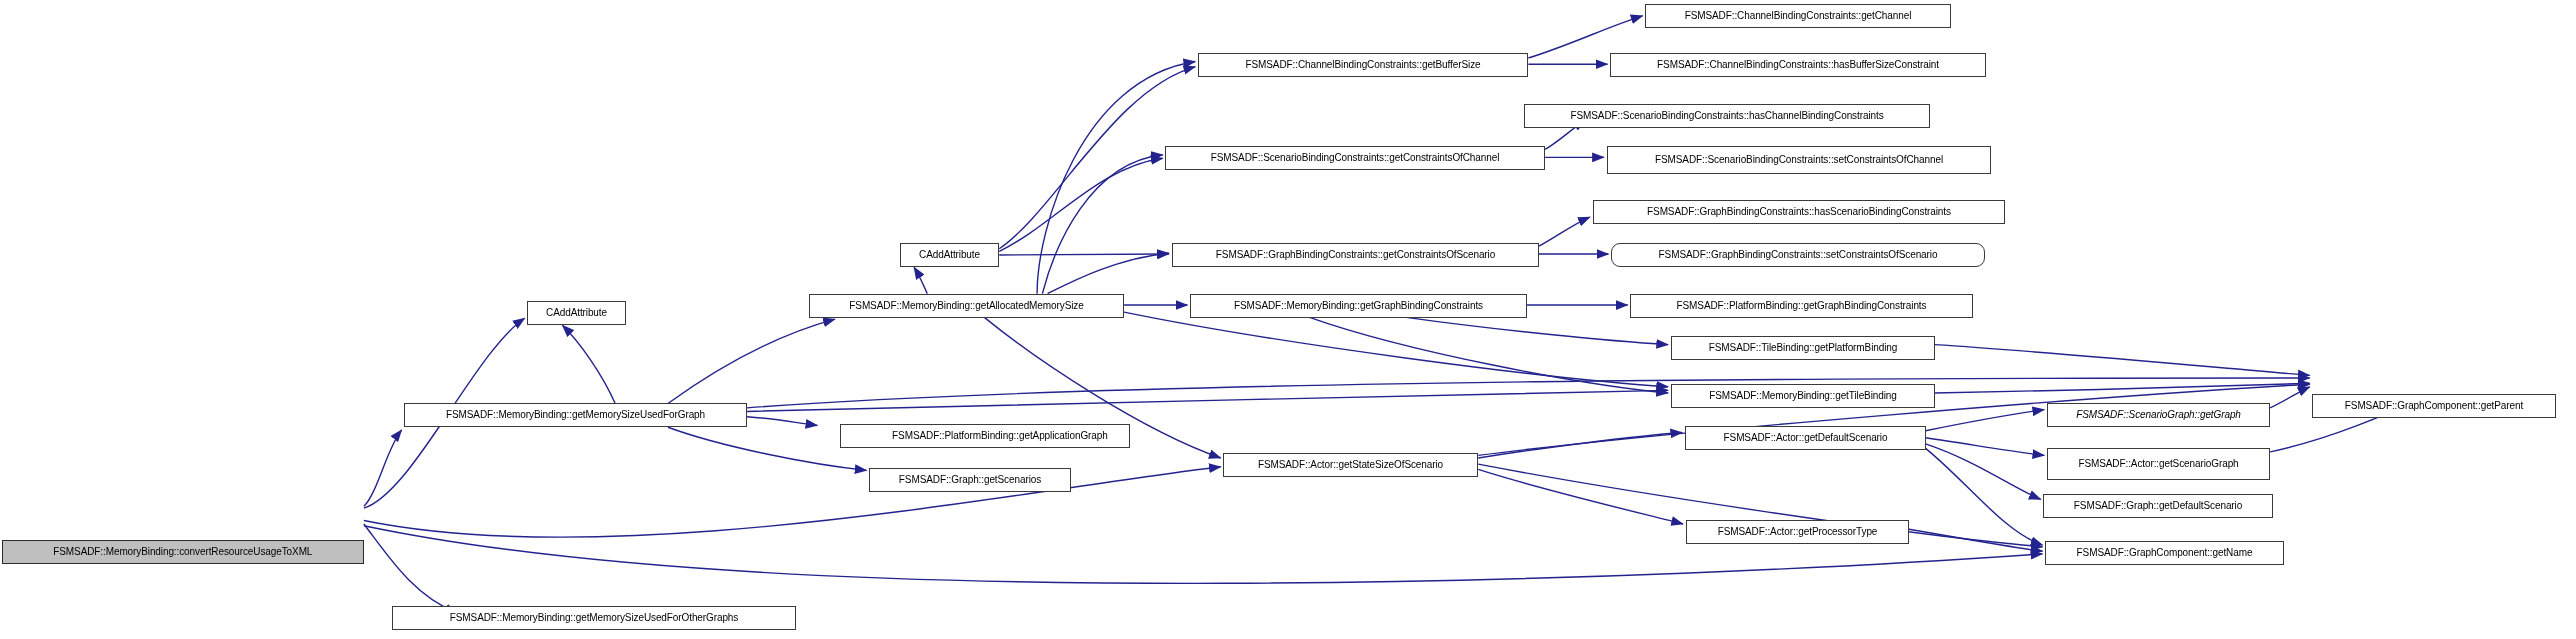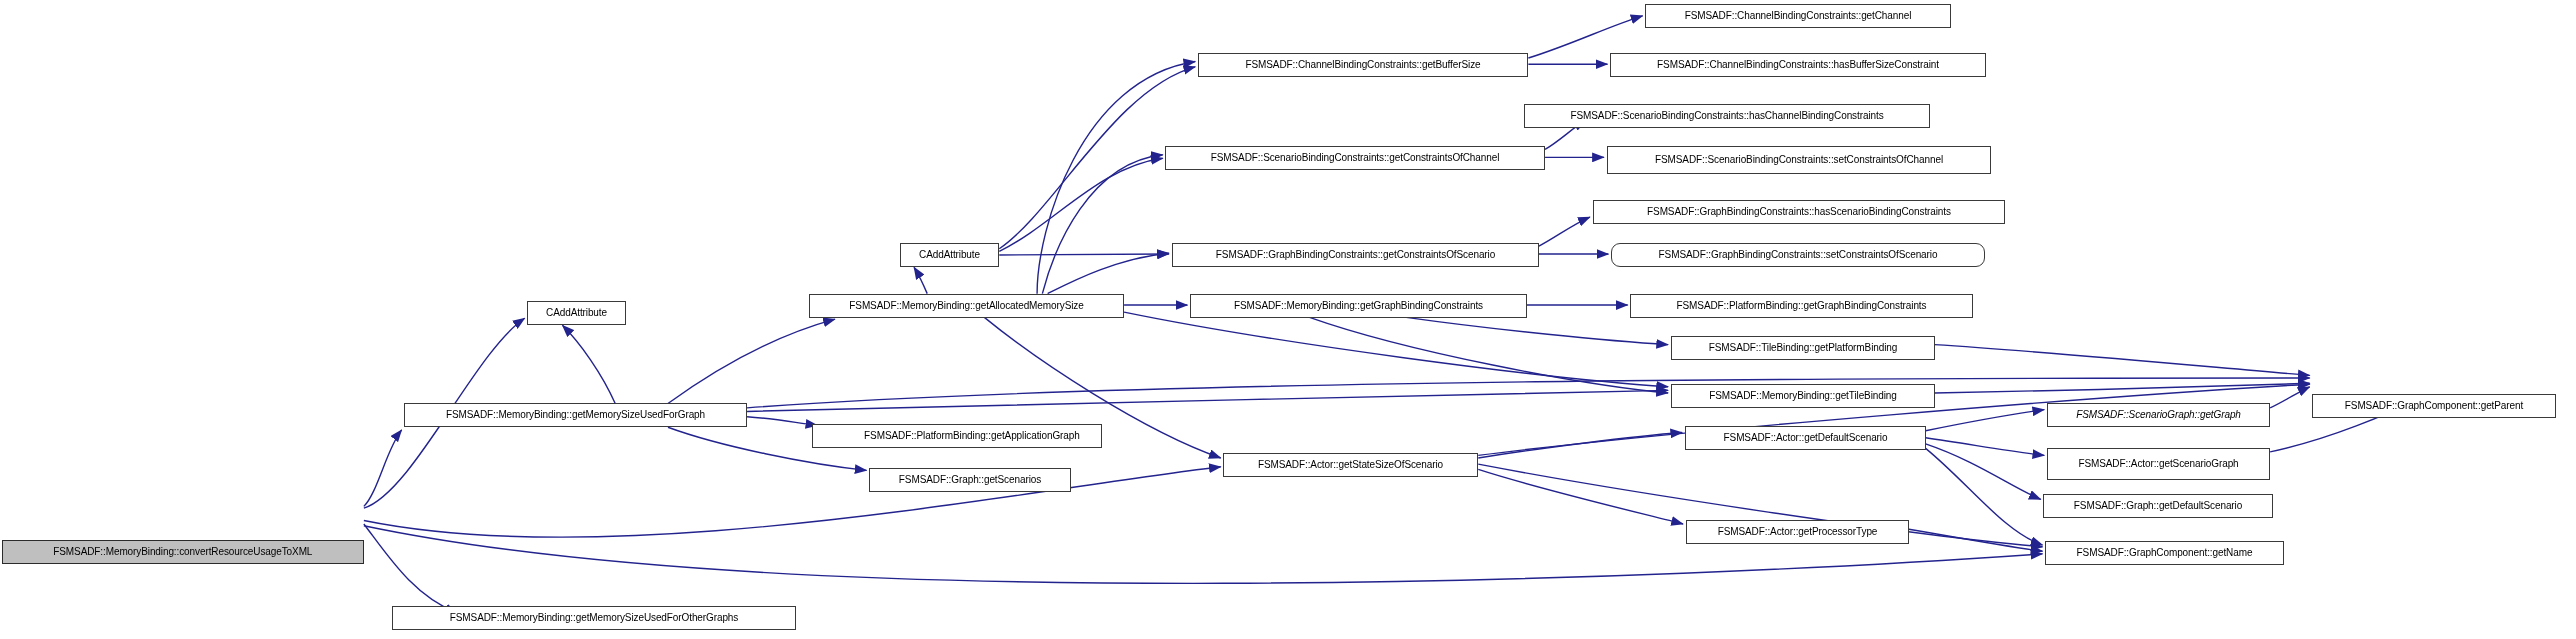--- a/index.html
+++ b/index.html
@@ -94,21 +94,21 @@
         <path d="M2583,514 C2650,500 2720,470 2755,452" fill="none" stroke="#23238e" stroke-width="1.6" marker-end="url(#arrow)"></path>
       </g>
   </svg>
   <div id="node-layer">
       <div class="node root" style="left: 1.8px; top: 505px; width: 362px; height: 24px; margin-top: 35px;">FSMSADF::MemoryBinding::convertResourceUsageToXML</div>
       <div class="node" style="left: 392px; top: 606px; width: 404px; height: 24px;">FSMSADF::MemoryBinding::getMemorySizeUsedForOtherGraphs</div>
       <div class="node" style="left: 404px; top: 403px; width: 343px; height: 24px;">FSMSADF::MemoryBinding::getMemorySizeUsedForGraph</div>
       <div class="node" style="left: 527px; top: 301px; width: 99px; height: 24px;">CAddAttribute</div>
       <div class="node" style="left: 900px; top: 243px; width: 99px; height: 24px;">CAddAttribute</div>
       <div class="node" style="left: 809px; top: 294px; width: 315px; height: 24px;">FSMSADF::MemoryBinding::getAllocatedMemorySize</div>
-      <div class="node" style="left: 812px; top: 424px; width: 290px; height: 24px; padding-left: 36px;">FSMSADF::PlatformBinding::getApplicationGraph</div>
+      <div class="node" style="left: 840px; top: 424px; width: 290px; height: 24px; padding-left: 36px;">FSMSADF::PlatformBinding::getApplicationGraph</div>
       <div class="node" style="left: 869px; top: 468px; width: 202px; height: 24px;">FSMSADF::Graph::getScenarios</div>
       <div class="node" style="left: 1198px; top: 53px; width: 330px; height: 24px;">FSMSADF::ChannelBindingConstraints::getBufferSize</div>
       <div class="node" style="left: 1645px; top: 3.5px; width: 306px; height: 24px;">FSMSADF::ChannelBindingConstraints::getChannel</div>
       <div class="node" style="left: 1610px; top: 53px; width: 376px; height: 24px;">FSMSADF::ChannelBindingConstraints::hasBufferSizeConstraint</div>
       <div class="node" style="left: 1165px; top: 146px; width: 380px; height: 24px;">FSMSADF::ScenarioBindingConstraints::getConstraintsOfChannel</div>
       <div class="node" style="left: 1524px; top: 104px; width: 406px; height: 24px;">FSMSADF::ScenarioBindingConstraints::hasChannelBindingConstraints</div>
       <div class="node" style="left: 1607px; top: 146px; width: 384px; height: 28px;">FSMSADF::ScenarioBindingConstraints::setConstraintsOfChannel</div>
       <div class="node" style="left: 1172px; top: 243px; width: 367px; height: 24px;">FSMSADF::GraphBindingConstraints::getConstraintsOfScenario</div>
       <div class="node" style="left: 1593px; top: 200px; width: 412px; height: 24px;">FSMSADF::GraphBindingConstraints::hasScenarioBindingConstraints</div>
       <div class="node" style="left: 1611px; top: 243px; width: 374px; height: 24px; border-radius: 9px;">FSMSADF::GraphBindingConstraints::setConstraintsOfScenario</div>

